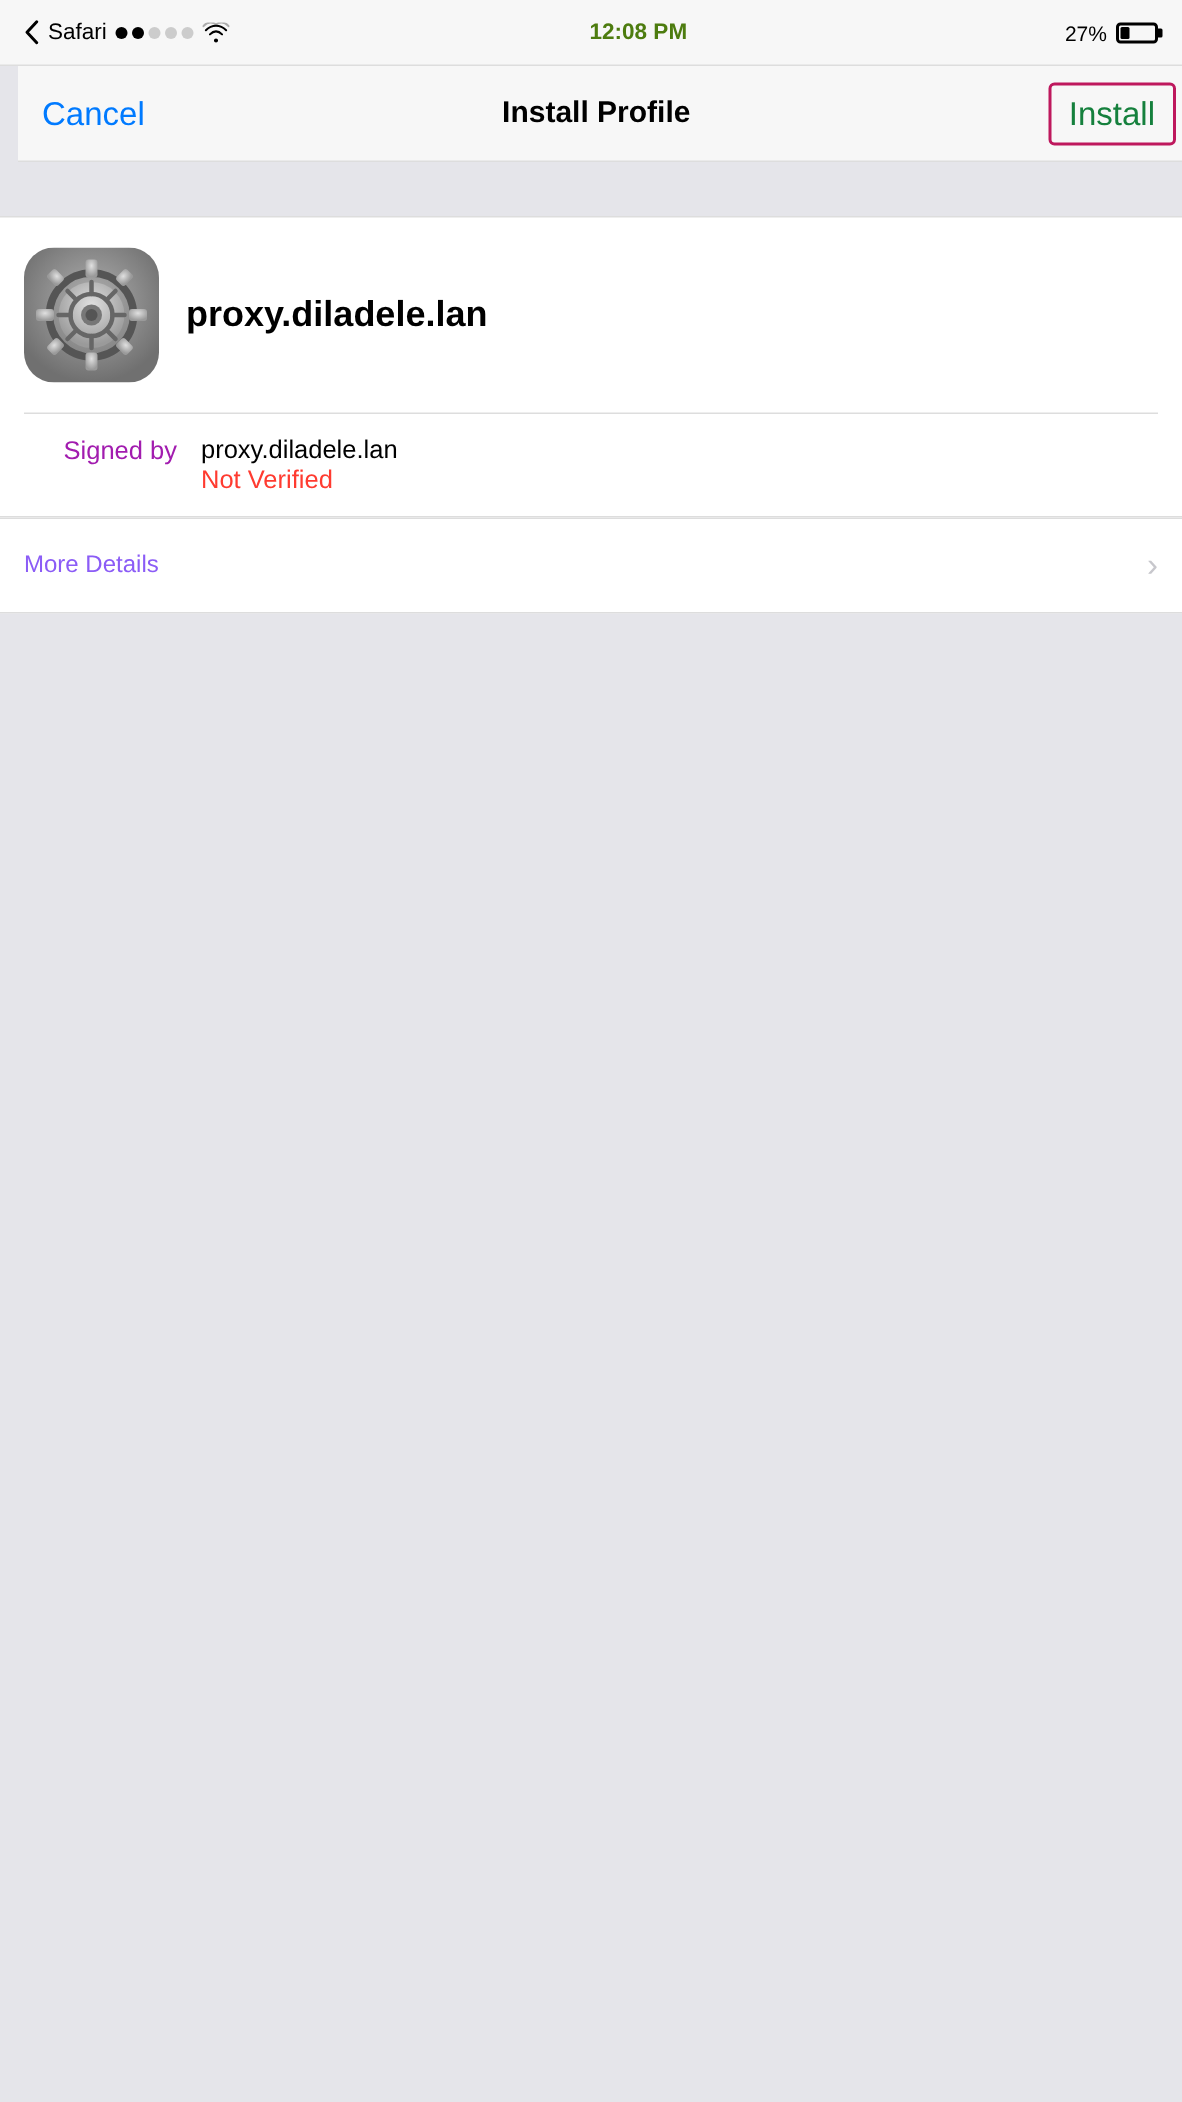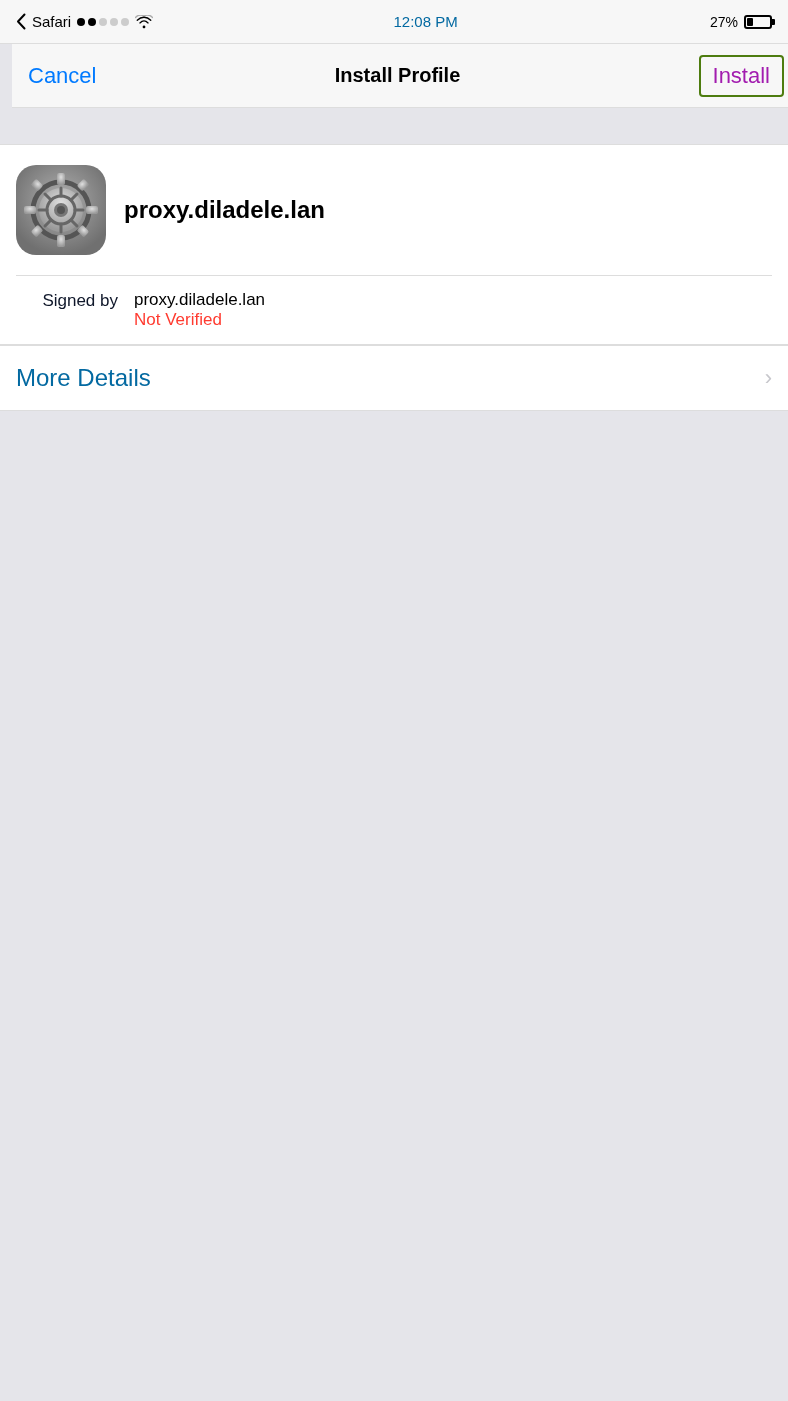--- a/index.html
+++ b/index.html
@@ -28,22 +28,22 @@
       display: flex;
       align-items: center;
       gap: 6px;
       font-size: 15px;
       font-weight: 500;
       color: #000;
     }
 
     .status-center {
       font-size: 15px;
-      font-weight: 400;
-      color: #0369a1;
+      font-weight: 700;
+      color: #4d7c0f;
     }
 
     .status-right {
       display: flex;
       align-items: center;
       gap: 6px;
       font-size: 14px;
       font-weight: 500;
       color: #000;
       margin-left: 12px;
@@ -138,23 +138,23 @@
 
     .nav-title {
       font-size: 20px;
       font-weight: 700;
       color: #000;
       text-align: center;
     }
 
     .nav-install {
       font-size: 22px;
-      color: #a21caf;
+      color: #15803d;
       background: none;
-      border: 2px solid #4d7c0f;
+      border: 2px solid #be185d;
       cursor: pointer;
       font-family: inherit;
       font-weight: 400;
       padding: 6px 12px;
       border-radius: 4px;
     }
 
     
     .separator-band {
       width: 100%;
@@ -207,21 +207,21 @@
       gap: 8px;
       margin-bottom: 6px;
     }
 
     .detail-row:last-child {
       margin-bottom: 0;
     }
 
     .detail-label {
       font-size: 17px;
-      color: #0f172a;
+      color: #a21caf;
       min-width: 110px;
       text-align: right;
       padding-right: 8px;
       padding-top: 1px;
     }
 
     .detail-value {
       font-size: 17px;
       color: #000;
     }
@@ -242,22 +242,22 @@
 
     .more-details-row {
       display: flex;
       align-items: center;
       justify-content: space-between;
       padding: 18px 16px;
       cursor: pointer;
     }
 
     .more-details-label {
-      font-size: 24px;
-      color: #0369a1;
+      font-size: 16px;
+      color: #8b5cf6;
       font-weight: 400;
     }
 
     .chevron-right {
       color: #c7c7cc;
       font-size: 22px;
       font-weight: 300;
     }
 
     

